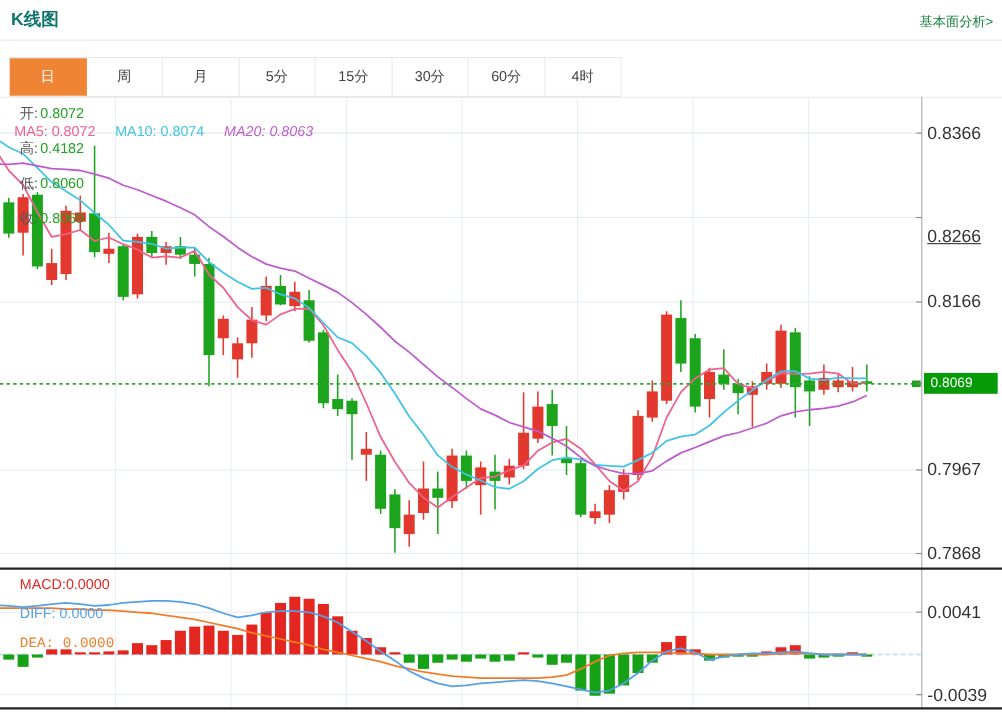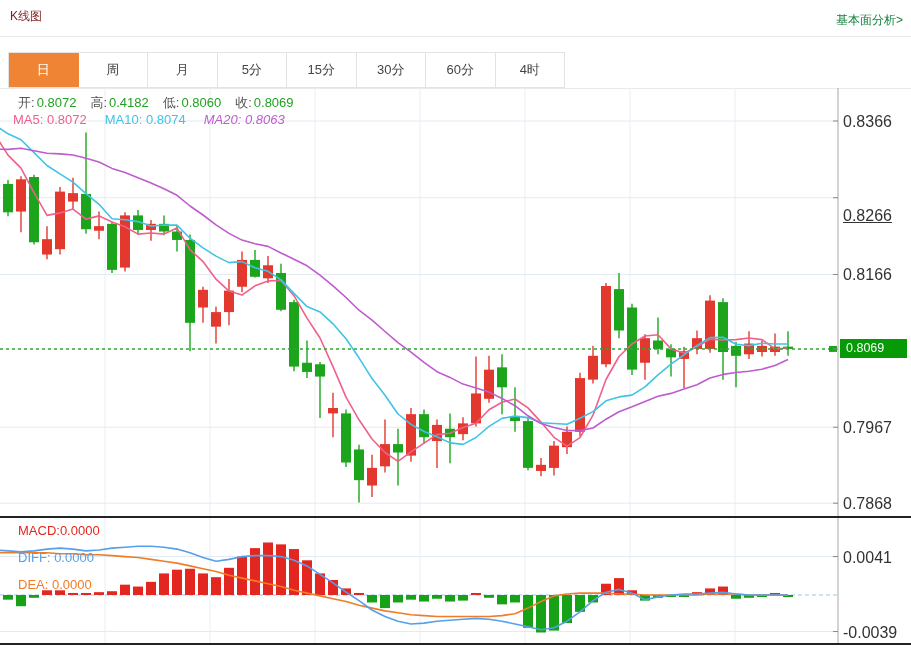--- a/index.html
+++ b/index.html
@@ -1,35 +1,35 @@
 <!DOCTYPE html>
 <html style="--tab-active: #ef8435; --val-green: #21a121; --ma5: #f0608c; --ma10: #40c4e4; --ma20: #be5cce; --diff: #55a0e8; --dea: #f07c28; --hist-up: #e42620; --tag-bg: #069b06;"><head>
 <meta charset="utf-8">
 <style>
   html,body{margin:0;padding:0;background:#fff;}
   .page{position:relative;width:911px;height:649px;background:#fff;overflow:hidden;
         font-family:"Liberation Sans","DejaVu Sans",sans-serif;}
-  .title{position:absolute;left:10px;top:8px;font-size:12px;font-weight:normal;color:#7f1d1d;}
+  .title{position:absolute;left:10px;top:8px;font-size:16px;font-weight:bold;color:#0f766e;}
   .fund-link{position:absolute;right:8px;top:12px;font-size:12px;color:#15803d;text-decoration:none;cursor:pointer;}
   .header-sep{position:absolute;left:0;top:36px;width:911px;height:1px;background:#e8e8e8;}
   .tabs{position:absolute;left:8px;top:52px;width:557px;height:36px;display:flex;
         border:1px solid #e3e3e3;box-sizing:border-box;background:#fff;}
   .tab{flex:1;display:flex;align-items:center;justify-content:center;font-size:13px;color:#444;
        border-right:1px solid #e3e3e3;cursor:pointer;background:#fff;user-select:none;}
   .tab:last-child{border-right:none;}
   .tab.active{background:var(--tab-active,#ef8435);color:#fff;border-right-color:var(--tab-active,#ef8435);}
   .chart-top-line{position:absolute;left:0;top:88px;width:911px;height:1px;background:#eaeaea;}
   svg.chart{position:absolute;left:0;top:0;width:911px;height:649px;}
-  .ohlc-row{position:absolute;left:18px;top:94px;font-size:13px;display:flex;gap:14px;z-index:3;}
+  .ohlc-row{position:absolute;left:18px;top:94px;font-size:13px;display:flex;gap:14px;z-index:3;flex-direction:column;}
   .ohlc-row .lbl{color:#555;}
   .ohlc-row .val{color:var(--val-green,#21a121);margin-left:2px;}
   .ma-row{position:absolute;left:13px;top:112px;font-size:13px;display:flex;gap:18px;z-index:3;}
   .c-ma5{color:var(--ma5,#f0608c);} .c-ma10{color:var(--ma10,#38c0e8);} .c-ma20{color:var(--ma20,#be5cce);font-style:italic;}
   .macd-row{position:absolute;left:18px;top:523px;font-size:13px;display:flex;gap:12px;z-index:3;flex-direction:column;}
-  .c-hist{color:var(--hist-up,#e42620);} .c-diff{color:var(--diff,#4a9fe8);} .c-dea{color:var(--dea,#f07c28);}
+  .c-hist{color:var(--hist-up,#e42620);} .c-diff{color:var(--diff,#4a9fe8);} .c-dea{color:var(--dea,#f07c28);font-family:Liberation Mono, monospace;}
   .ylab{position:absolute;left:843px;width:64px;font-size:16px;color:#333;z-index:3;}
   .price-tag{position:absolute;left:840px;width:67px;height:19px;line-height:19px;
              background:var(--tag-bg,#069b06);color:#fff;font-size:12.5px;padding-left:6px;
              box-sizing:border-box;z-index:4;}
 </style>
 </head>
 <body>
 
 <div class="page">
 

